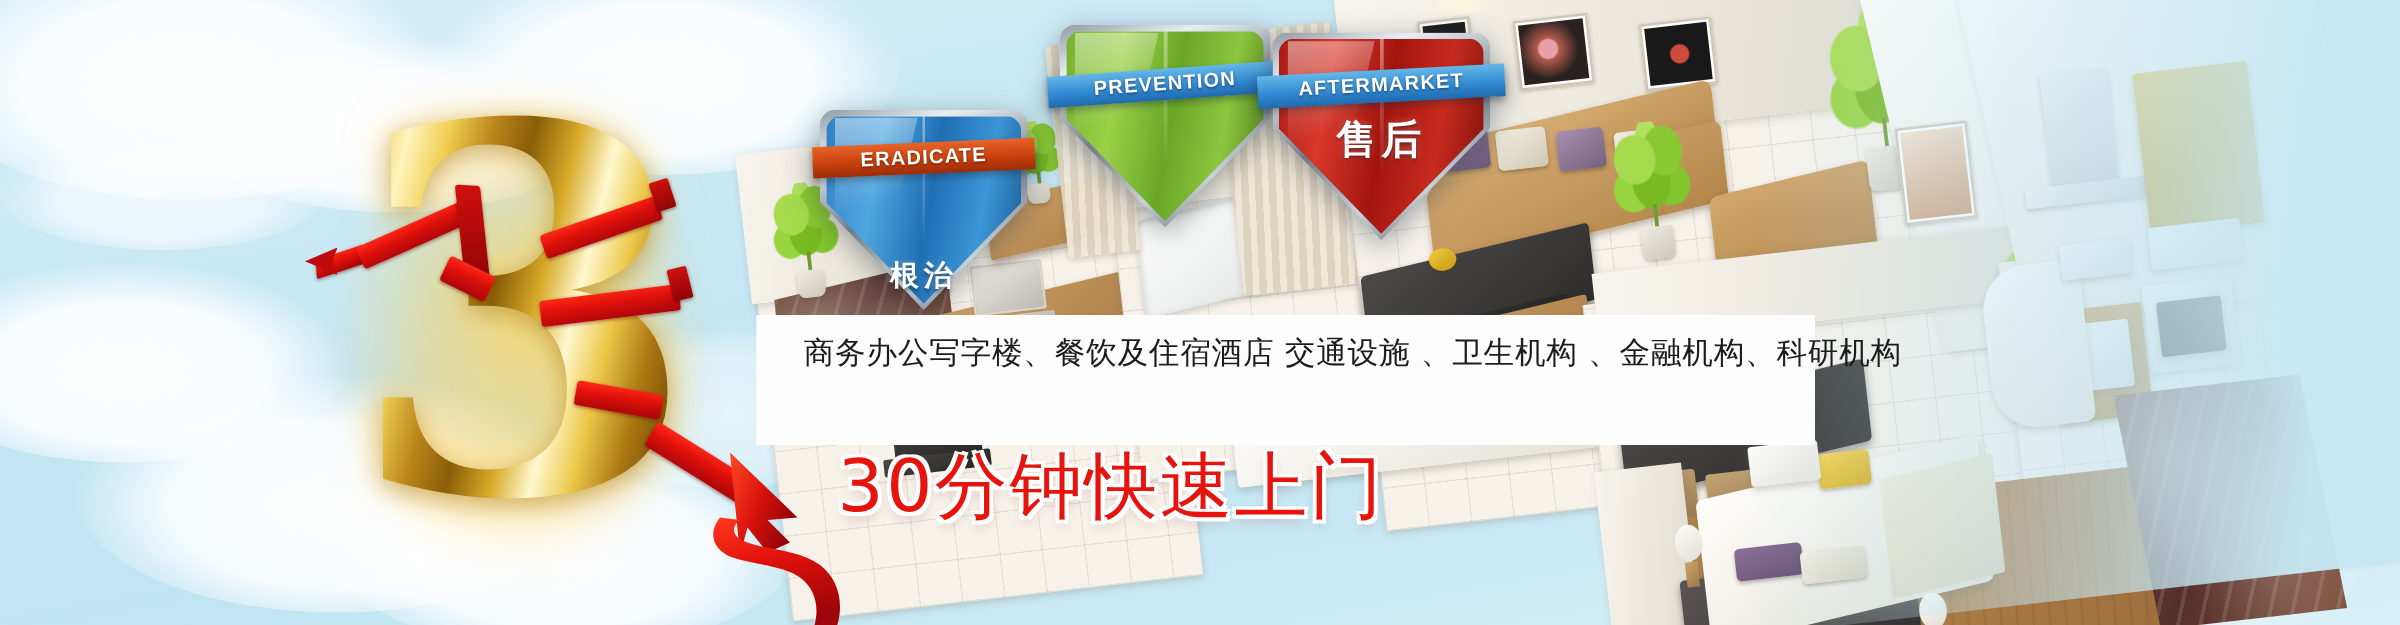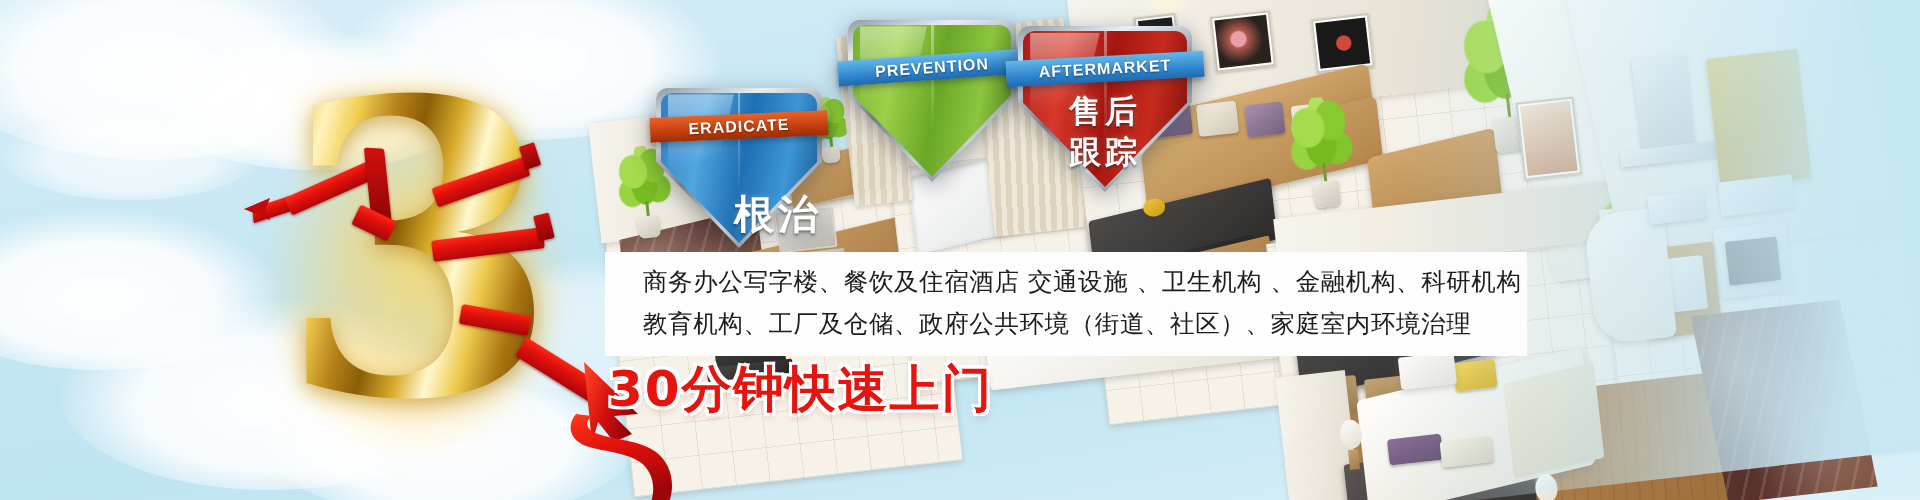--- a/index.html
+++ b/index.html
@@ -218,39 +218,39 @@
     text-align:center;
     color:#fff;
     font-weight:700;
     text-shadow:0 2px 3px rgba(0,0,0,.45), 0 0 6px rgba(255,255,255,.25);
     letter-spacing:4px;
   }
 
   
   #text-panel {
     position:absolute; left:605px; top:252px;
-    width:922px; height:104px;
+    width:847px; height:104px;
     background:#fdfdfd;
     padding:9px 0 0 38px;
   }
   #text-panel p {
     font-size:24.5px;
     line-height:42px;
     color:#1c1c1c;
     letter-spacing:.6px;
     white-space:nowrap;
     font-family:"DejaVu Sans", sans-serif;
   }
 
   
   #headline {
-    position:absolute; left:608px; top:352px;
+    position:absolute; left:670px; top:352px;
     font-family:"DejaVu Sans", sans-serif;
-    font-weight:700;
-    font-size:50px;
+    font-weight:400;
+    font-size:58px;
     line-height:74px;
     color:#e6140d;
     letter-spacing:2px;
     white-space:nowrap;
     text-shadow:
       2px 0 0 #fff, -2px 0 0 #fff, 0 2px 0 #fff, 0 -2px 0 #fff,
       2px 2px 0 #fff, -2px 2px 0 #fff, 2px -2px 0 #fff, -2px -2px 0 #fff,
       3px 3px 0 #fff, -3px 3px 0 #fff, 3px -3px 0 #fff, -3px -3px 0 #fff,
       0 5px 9px rgba(140,0,0,.22);
   }
@@ -429,21 +429,21 @@
   <div class="shield" style="left:656px; top:88px; width:166px; height:160px;">
     <div class="body frame"></div>
     <div class="body inner" style="inset:5px; background:linear-gradient(100deg,#2f7fc4 0%,#4fa6e0 26%,#1f6fb4 52%,#3d96d6 76%,#15558f 100%);"></div>
     <div class="split"></div>
     <div class="gloss"></div>
     <div class="ribbon-banner" style="left:-6px; top:26px; width:178px; height:25px; font-size:16px;
                 background:linear-gradient(180deg,#e8642a,#c33d0b 62%,#9c2c06);
                 transform:rotate(-2.5deg);">
       <span>ERADICATE</span>
     </div>
-    <div class="cn" style="top:99px; font-size:40px;text-align:right;">根治</div>
+    <div class="cn" style="top:117px; font-size:23px;">根治</div>
   </div>
 
   <div class="shield" style="left:848px; top:20px; width:168px; height:162px;">
     <div class="body frame"></div>
     <div class="body inner" style="inset:5px; background:linear-gradient(100deg,#74b22c 0%,#9bd047 26%,#6aa726 52%,#8cc63f 76%,#4d8016 100%);"></div>
     <div class="split"></div>
     <div class="gloss"></div>
     <div class="ribbon-banner" style="left:-10px; top:35px; width:188px; height:25px; font-size:16px;
                 background:linear-gradient(180deg,#64b7e8,#2f86cf 62%,#1f6aae);
                 transform:rotate(-4deg);">
@@ -455,26 +455,24 @@
     <div class="body frame"></div>
     <div class="body inner" style="inset:5px; background:linear-gradient(100deg,#ab1a14 0%,#d8382a 24%,#a3150f 50%,#c72b1e 74%,#760d08 100%);"></div>
     <div class="split"></div>
     <div class="gloss"></div>
     <div class="ribbon-banner" style="left:-12px; top:30px; width:198px; height:26px; font-size:16px;
                 background:linear-gradient(180deg,#64b7e8,#2f86cf 62%,#1f6aae);
                 transform:rotate(-3deg);">
       <span>AFTERMARKET</span>
     </div>
     <div class="cn" style="top:64px; font-size:32px;">售后</div>
-    <div class="cn" style="top:105px; font-size:32px;">跟踪</div>
   </div>
 
   <div id="text-panel">
     <p>商务办公写字楼、餐饮及住宿酒店 交通设施 、卫生机构 、金融机构、科研机构</p>
-    <p>教育机构、工厂及仓储、政府公共环境（街道、社区）、家庭室内环境治理</p>
   </div>
 
   <svg id="arrow-ribbon" viewBox="0 0 210 175">
     <defs>
       <linearGradient id="rbg" x1="0" y1="0" x2="0.3" y2="1">
         <stop offset="0%" stop-color="#ff3a1e"></stop>
         <stop offset="45%" stop-color="#e2110b"></stop>
         <stop offset="100%" stop-color="#9e0509"></stop>
       </linearGradient>
       <linearGradient id="rbg2" x1="0" y1="0" x2="1" y2="0.6">

